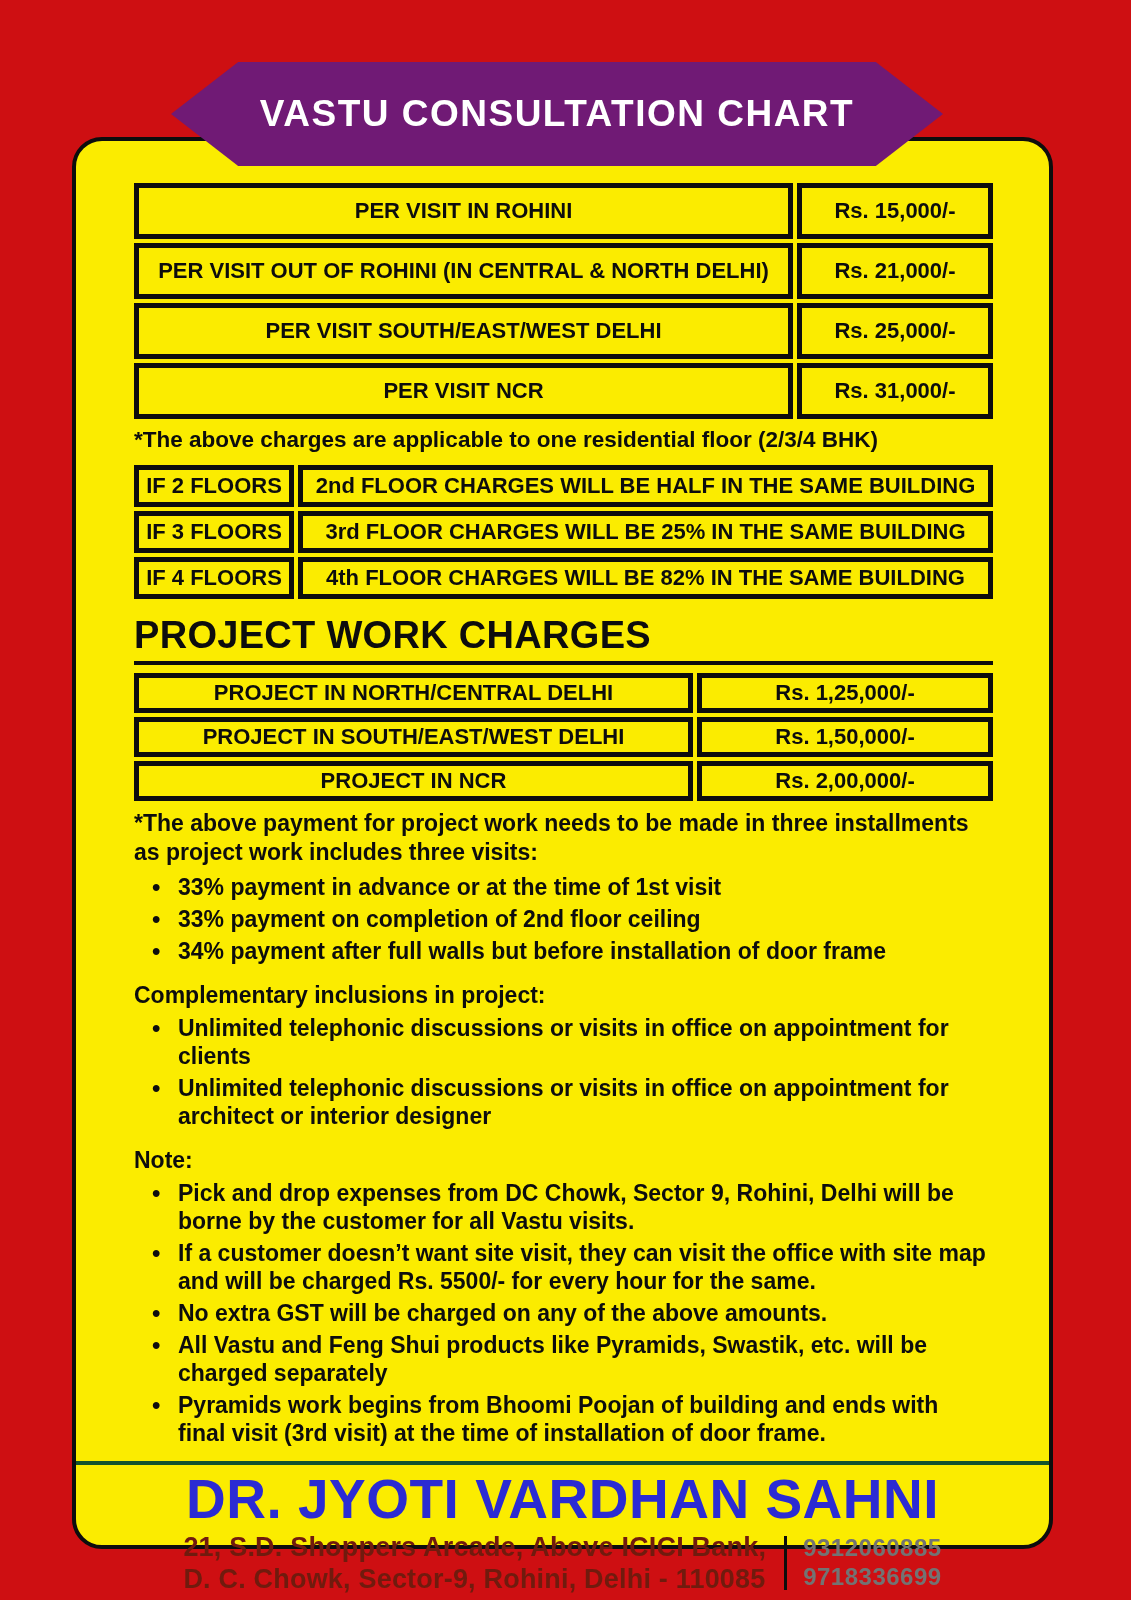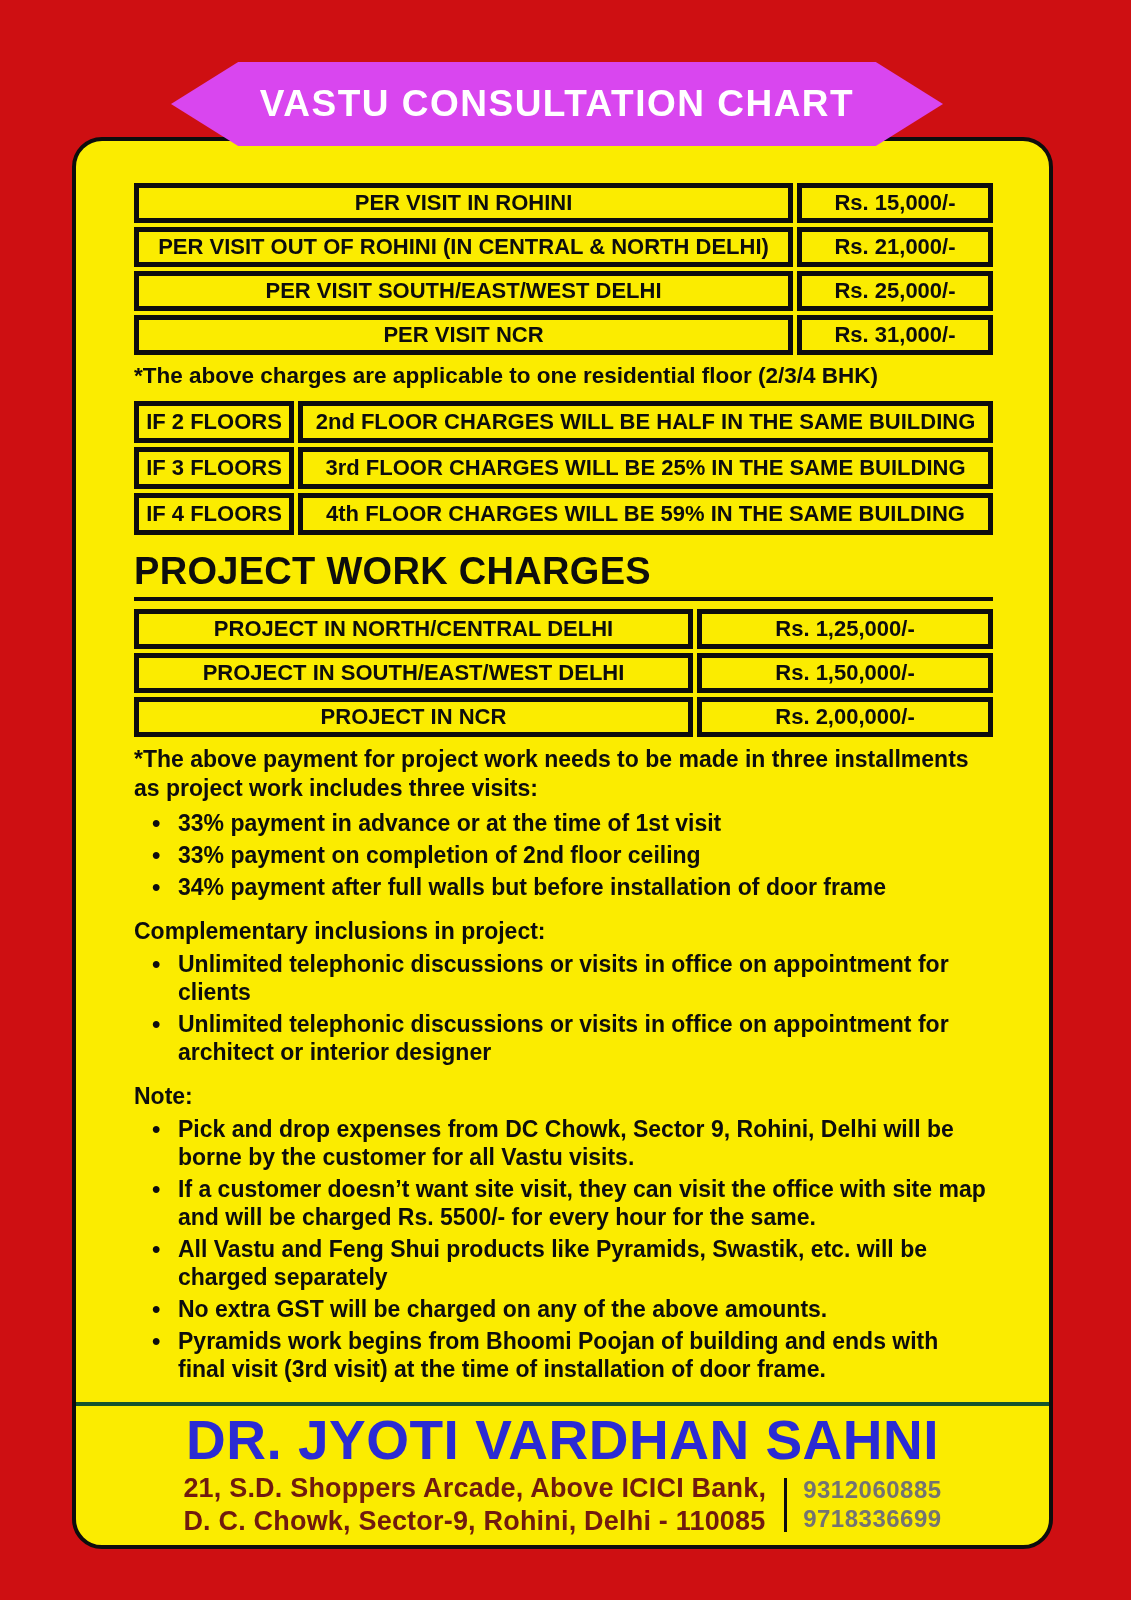--- a/index.html
+++ b/index.html
@@ -1,36 +1,36 @@
 <!DOCTYPE html>
 <html><head>
 <meta charset="utf-8">
 <style>
   html,body{margin:0;padding:0;}
   body{font-family:"Liberation Sans", sans-serif;}
   .page{position:relative;width:1131px;height:1600px;background:#CE0F12;overflow:hidden;}
 
   
-  .banner{position:absolute;left:171px;top:62px;width:772px;height:84px;background:#d946ef;
+  .banner{position:absolute;left:171px;top:62px;width:772px;height:104px;background:#701a75;
     clip-path:polygon(8.7% 0,91.3% 0,100% 50%,91.3% 100%,8.7% 100%,0 50%);
     display:flex;align-items:center;justify-content:center;z-index:3;}
   .banner-title{color:#fff;font-size:37px;font-weight:800;letter-spacing:1.5px;white-space:nowrap;}
 
   
   .panel{position:absolute;left:72px;top:137px;width:981px;height:1412px;background:#FBEC00;
     border:4px solid #0D0D0D;border-radius:30px;box-sizing:border-box;z-index:2;
     display:flex;flex-direction:column;}
   .content{flex:1;padding:42px 56px 0 58px;box-sizing:border-box;color:#0D0D0D;}
 
   
   .trow{display:flex;gap:4px;margin-bottom:4px;}
   .cell{border:5px solid #0D0D0D;box-sizing:border-box;display:flex;align-items:center;justify-content:center;
     font-size:22px;font-weight:700;text-align:center;line-height:1.05;}
   .visit-table{margin-bottom:8px;}
-  .visit-table .cell{height:40px;}
+  .visit-table .cell{height:56px;}
   .visit-label{flex:1;}
   .visit-price{width:196px;}
 
   .note-line{font-size:22.5px;font-weight:700;margin:0 0 12px 0;}
 
   .floors-table{margin-bottom:16px;}
   .floors-table .cell{height:42px;}
   .floors-label{width:160px;}
   .floors-desc{flex:1;}
 
@@ -95,21 +95,21 @@
         <div class="trow">
           <div class="cell floors-label">IF 2 FLOORS</div>
           <div class="cell floors-desc">2nd FLOOR CHARGES WILL BE HALF IN THE SAME BUILDING</div>
         </div>
         <div class="trow">
           <div class="cell floors-label">IF 3 FLOORS</div>
           <div class="cell floors-desc">3rd FLOOR CHARGES WILL BE 25% IN THE SAME BUILDING</div>
         </div>
         <div class="trow">
           <div class="cell floors-label">IF 4 FLOORS</div>
-          <div class="cell floors-desc">4th FLOOR CHARGES WILL BE 59% IN THE SAME BUILDING</div>
+          <div class="cell floors-desc">4th FLOOR CHARGES WILL BE 82% IN THE SAME BUILDING</div>
         </div>
       </div>
 
       <div class="project-heading">PROJECT WORK CHARGES</div>
 
       <div class="project-table">
         <div class="trow">
           <div class="cell project-label">PROJECT IN NORTH/CENTRAL DELHI</div>
           <div class="cell project-price">Rs. 1,25,000/-</div>
         </div>
@@ -134,22 +134,22 @@
       <div class="sec-heading">Complementary inclusions in project:</div>
       <ul class="blist">
         <li>Unlimited telephonic discussions or visits in office on appointment for clients</li>
         <li>Unlimited telephonic discussions or visits in office on appointment for architect or interior designer</li>
       </ul>
 
       <div class="sec-heading">Note:</div>
       <ul class="blist">
         <li>Pick and drop expenses from DC Chowk, Sector 9, Rohini, Delhi will be borne by the customer for all Vastu visits.</li>
         <li>If a customer doesn’t want site visit, they can visit the office with site map and will be charged Rs. 5500/- for every hour for the same.</li>
+        <li>No extra GST will be charged on any of the above amounts.</li>
         <li>All Vastu and Feng Shui products like Pyramids, Swastik, etc. will be charged separately</li>
-        <li>No extra GST will be charged on any of the above amounts.</li>
         <li>Pyramids work begins from Bhoomi Poojan of building and ends with final visit (3rd visit) at the time of installation of door frame.</li>
       </ul>
 
     </div>
 
     <div class="footer">
       <div class="doctor-name">DR. JYOTI VARDHAN SAHNI</div>
       <div class="footer-row">
         <div class="address">
           <div>21, S.D. Shoppers Arcade, Above ICICI Bank,</div>

